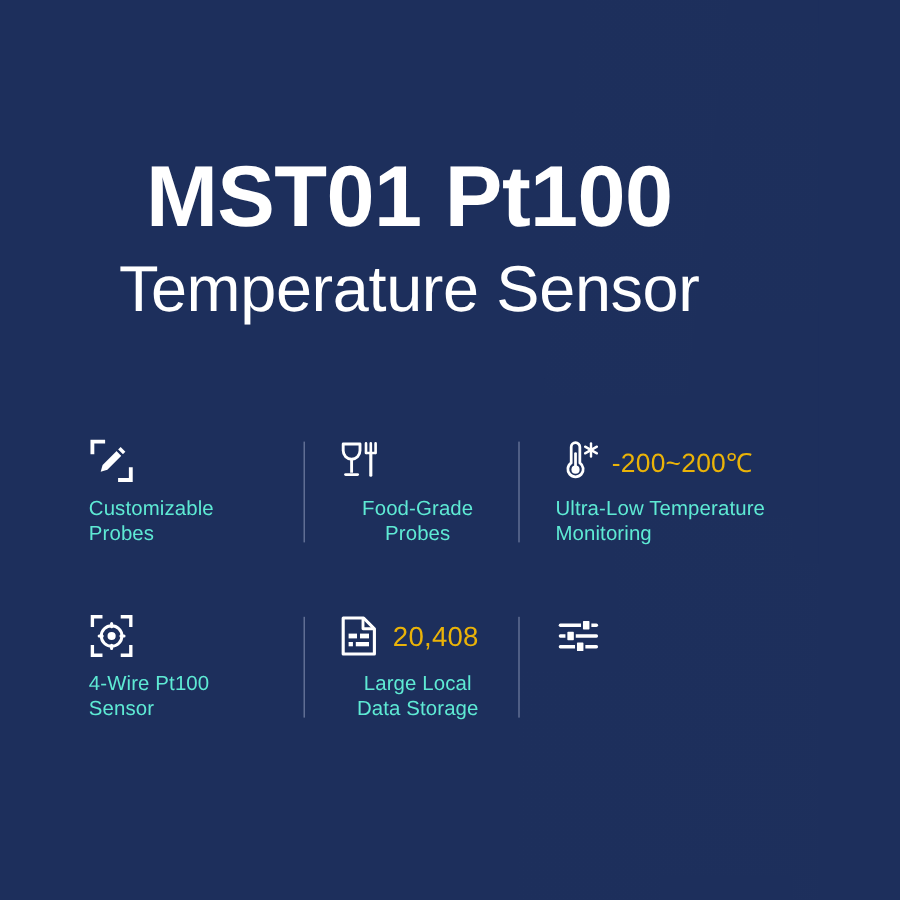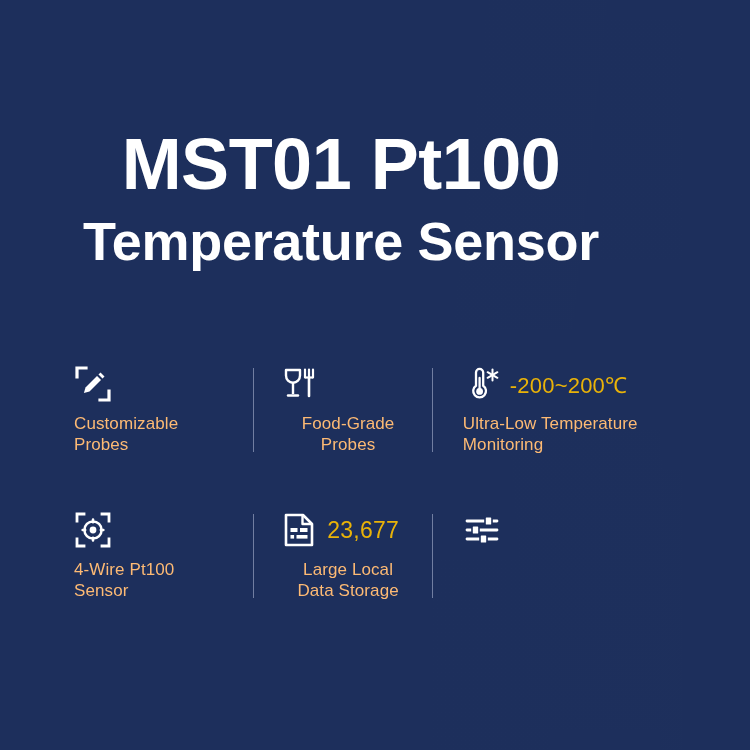--- a/index.html
+++ b/index.html
@@ -59,21 +59,21 @@
     font-size: 72px;
     font-weight: 700;
     color: #ffffff;
     letter-spacing: -0.5px;
     line-height: 1.02;
     white-space: nowrap;
   }
   .title-sub {
     margin-top: 12px;
     font-size: 54px;
-    font-weight: 700;
+    font-weight: 400;
     color: #ffffff;
     letter-spacing: -0.3px;
     line-height: 1.05;
     white-space: nowrap;
   }
 
   .features {
     position: absolute;
     left: 74px;
     top: 362px;
@@ -124,21 +124,21 @@
     color: #eab308;
     letter-spacing: 0.2px;
     white-space: nowrap;
   }
   .metric.temp { font-size: 22px; }
 
   .feature-label {
     margin-top: 8px;
     font-size: 17px;
     line-height: 1.22;
-    color: #fdba74;
+    color: #5eead4;
     letter-spacing: 0.1px;
     white-space: pre-line;
   }
 </style>
 </head>
 <body>
 
 <div class="banner">
 
   <div class="bg-photo">
@@ -256,21 +256,21 @@
             <span class="icon">
               <svg width="38" height="38" viewBox="0 0 38 38" fill="none">
                 <path d="M6 4h17l9 9v21H6z" stroke="#ffffff" stroke-width="2.6" fill="none" stroke-linejoin="round"></path>
                 <path d="M22.5 4.5V13H31" stroke="#ffffff" stroke-width="2.4" fill="none" stroke-linejoin="round"></path>
                 <rect x="10.5" y="17" width="7" height="4" fill="#ffffff"></rect>
                 <rect x="20" y="17" width="7.5" height="4" fill="#ffffff"></rect>
                 <rect x="10.5" y="24" width="3.6" height="3.6" fill="#ffffff"></rect>
                 <rect x="16.5" y="24" width="11" height="3.6" fill="#ffffff"></rect>
               </svg>
             </span>
-            <span class="metric">23,677</span>
+            <span class="metric">20,408</span>
           </div>
           <div class="feature-label">Large Local
 Data Storage</div>
         </div>
 
         <div class="divider"></div>
 
         <div class="feature col3">
           <div class="feature-head">
             <span class="icon">

